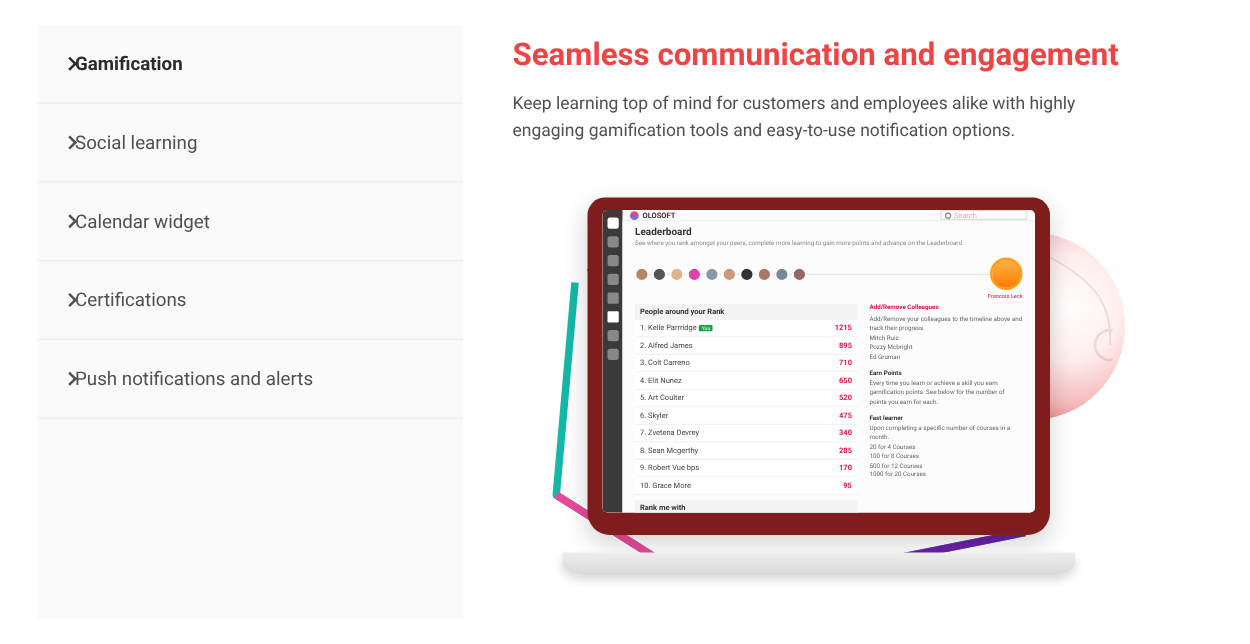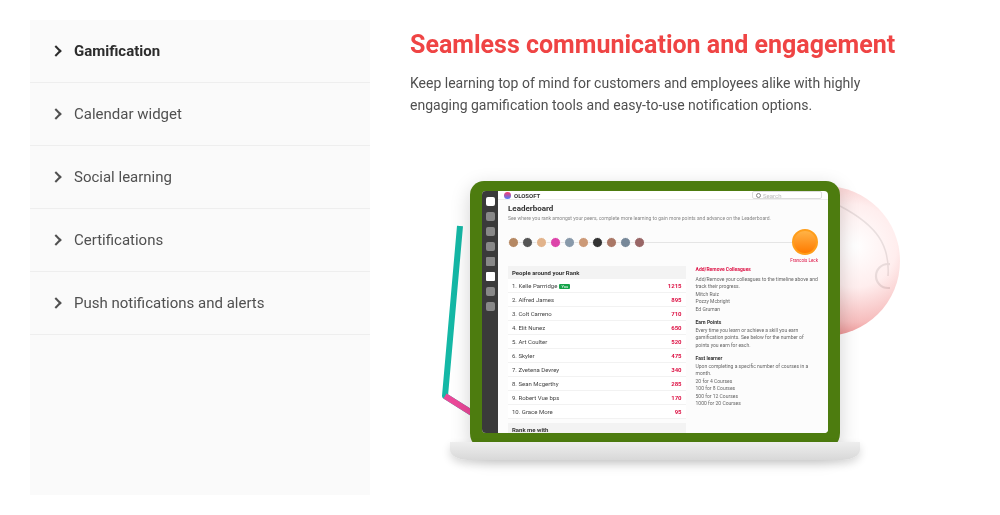--- a/index.html
+++ b/index.html
@@ -4,42 +4,42 @@
 <style>
   * { box-sizing: border-box; margin: 0; padding: 0; }
   body {
     font-family: -apple-system, BlinkMacSystemFont, "Segoe UI", Roboto, Helvetica, Arial, sans-serif;
     width: 1000px; height: 515px; overflow: hidden; background: #fff; color: #2c2c2c;
   }
   .wrap { display: flex; width: 100%; height: 100%; padding: 20px 30px; gap: 40px; }
   
   .sidebar { width: 340px; background: #fafafa; padding: 0; }
   .sidebar-item {
-    display: flex; align-items: center; gap: 14px;
+    display: flex; align-items: center; 
     padding: 22px 22px; border-bottom: 1px solid #eee; cursor: pointer;
     font-size: 15px; color: #505050;
   }
   .sidebar-item.first { font-weight: 700; color: #2c2c2c; }
   .chev { width: 8px; height: 8px; border-right: 2px solid #505050; border-bottom: 2px solid #505050; transform: rotate(-45deg); flex-shrink: 0; }
   .sidebar-item.first .chev { border-color: #2c2c2c; }
   
   .content { flex: 1; padding-top: 10px; }
   .headline { font-size: 25px; font-weight: 700; color: #ef4444; margin-bottom: 14px; }
   .subtext { font-size: 14px; line-height: 1.55; color: #505050; margin-bottom: 30px; max-width: 480px; }
 
   
   .hero { position: relative; width: 480px; height: 310px; margin-top: 10px; }
   .shape-stroke { position: absolute; inset: 0; pointer-events: none; }
   .radial { position: absolute; right: -10px; top: 40px; width: 150px; height: 150px; border-radius: 50%;
     background: radial-gradient(circle at 70% 40%, #fff 0%, #ffecec 30%, #f5b5b5 55%, #e06060 75%, #b82020 100%);
     opacity: .9;
   }
   .device {
-    position: absolute; left: 60px; top: 35px; width: 370px; height: 270px;
-    background: #4d7c0f; border-radius: 14px 14px 18px 18px;
+    position: absolute; left: 60px; top: 12px; width: 370px; height: 270px;
+    background: #7f1d1d; border-radius: 14px 14px 18px 18px;
     box-shadow: 0 6px 20px rgba(0,0,0,.18);
     padding: 10px 12px 18px;
     z-index: 2;
   }
   .laptop-base { position: absolute; left: 40px; bottom: -4px; width: 410px; height: 18px;
     background: linear-gradient(#eee,#d8d8d8); border-radius: 0 0 18px 18px / 0 0 10px 10px;
     box-shadow: 0 4px 8px rgba(0,0,0,.15);
     z-index: 2;
   }
   
@@ -78,25 +78,25 @@
 
 <div class="wrap">
 
   <div class="sidebar">
     <div class="sidebar-item first">
       <span class="chev"></span>
       <span>Gamification</span>
     </div>
     <div class="sidebar-item">
       <span class="chev"></span>
+      <span>Social learning</span>
+    </div>
+    <div class="sidebar-item">
+      <span class="chev"></span>
       <span>Calendar widget</span>
-    </div>
-    <div class="sidebar-item">
-      <span class="chev"></span>
-      <span>Social learning</span>
     </div>
     <div class="sidebar-item">
       <span class="chev"></span>
       <span>Certifications</span>
     </div>
     <div class="sidebar-item">
       <span class="chev"></span>
       <span>Push notifications and alerts</span>
     </div>
   </div>

